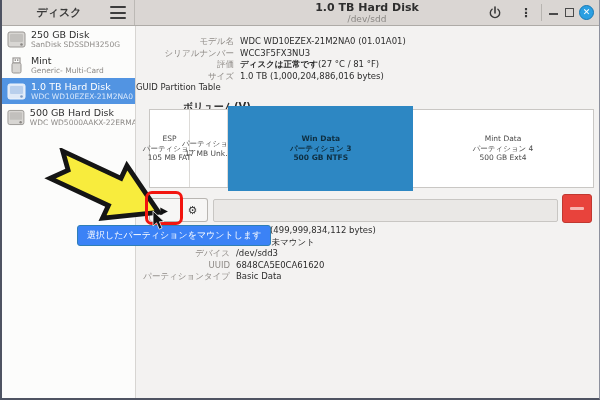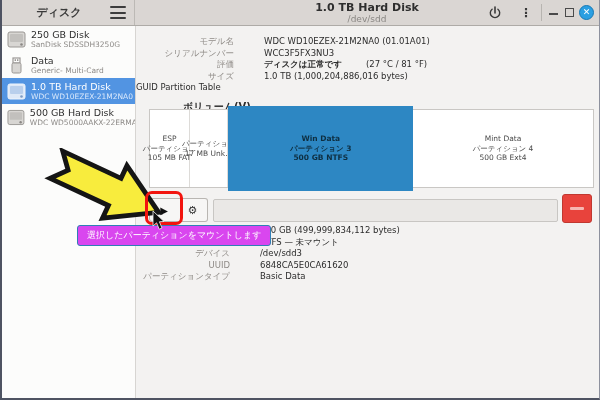--- a/index.html
+++ b/index.html
@@ -30,21 +30,21 @@
   .sidebar{position:absolute; left:0; top:26px; width:134px; height:373px; background:#fcfcfb; border-right:1px solid #d7d5d2;}
   .side-item{height:26px; display:flex; align-items:center; padding-left:5px; cursor:pointer;}
   .side-item .txt{margin-left:5px; overflow:hidden; white-space:nowrap;}
   .side-item .l1{font-size:9.5px; color:#2f2f2f; line-height:11px;}
   .side-item .l2{font-size:7.5px; color:#8d8a87; line-height:9px;}
   .side-item.selected{background:#5294e2;}
   .side-item.selected .l1{color:#ffffff;}
   .side-item.selected .l2{color:#d9e8fb;}
   
   .info{position:absolute; left:134px; top:36px;}
-  .irow{display:flex; line-height:11.6px;gap:24px;}
+  .irow{display:flex; line-height:11.6px;}
   .irow .lab{width:104px; text-align:right; font-size:8.5px; color:#8f8b87; padding-right:6px;}
   .irow .val{font-size:8.5px; color:#2c2c2c;}
   .irow .valb{font-size:8.5px; color:#2c2c2c; font-weight:bold;}
   
   .vol-label{position:absolute; left:140px; top:100px; font-size:10px; font-weight:bold; color:#2c2c2c;margin-left:41px;}
   .vol-frame{position:absolute; left:147px; top:109px; width:445px; height:79px; background:#ffffff; border:1px solid #c9c7c4; display:flex; align-items:stretch;}
   .pcell{position:relative; display:flex; flex-direction:column; align-items:center; justify-content:center; text-align:center; border-right:1px solid #dddbd8; cursor:pointer;}
   .pcell:last-child{border-right:none;}
   .pcell .pl{font-size:7.5px; line-height:9.5px; color:#4a4a4a; white-space:nowrap;}
   .pcell.selected{background:#2d87c3; margin:-4px 0; z-index:2; border:none;}
@@ -55,21 +55,21 @@
   .gear-btn{left:176px; border-left:none; border-radius:0 3px 3px 0; font-size:11px; color:#333;}
   .tool-space{position:absolute; left:211px; top:199px; width:345px; height:23px; background:#eae8e6; border:1px solid #c8c6c3; border-radius:2px;}
   .del-btn{position:absolute; left:560px; top:194px; width:30px; height:29px; background:#e8433c; border:1px solid #c03830; border-radius:3px; display:flex; align-items:center; justify-content:center; cursor:pointer;}
   .del-btn .bar{width:14px; height:3px; background:#f6b7b2; border-radius:1px;}
   
   .pinfo{position:absolute; left:134px; top:225px;}
   .pinfo .lab{width:100px;}
   
   .arrow-annot{position:absolute; left:42px; top:148px; z-index:4;}
   .red-box{position:absolute; left:143px; top:191px; width:38px; height:34px; border:3px solid #f2140e; border-radius:7px; z-index:5;}
-  .tooltip{position:absolute; left:75px; top:225px; height:21px; z-index:6; background:#d946ef; border:1px solid #2f7fb5; border-radius:3px; color:#ffffff; font-size:9px; line-height:19px; padding:0 9px; white-space:nowrap;}
+  .tooltip{position:absolute; left:75px; top:225px; height:21px; z-index:6; background:#3b82f6; border:1px solid #2f7fb5; border-radius:3px; color:#ffffff; font-size:9px; line-height:19px; padding:0 9px; white-space:nowrap;}
   .cursor-annot{position:absolute; left:150px; top:211px; z-index:7;}
   .icon-svg{display:block;}
 </style>
 </head>
 <body>
 
 <div class="window">
 
   <div class="header">
     <div class="sidebar-header">
@@ -116,21 +116,21 @@
     </div>
 
     <div class="side-item">
       <svg class="icon-svg" width="19" height="17" viewBox="0 0 19 17">
         <rect x="6" y="1" width="7" height="5" fill="none" stroke="#9a9794" stroke-width="1.2"></rect>
         <rect x="7.6" y="2.2" width="1.4" height="1.8" fill="#9a9794"></rect>
         <rect x="10" y="2.2" width="1.4" height="1.8" fill="#9a9794"></rect>
         <rect x="5" y="6" width="9" height="10" rx="1.5" fill="#d8d6d3" stroke="#9a9794"></rect>
       </svg>
       <span class="txt">
-        <div class="l1">Data</div>
+        <div class="l1">Mint</div>
         <div class="l2">Generic- Multi-Card</div>
       </span>
     </div>
 
     <div class="side-item selected">
       <svg class="icon-svg" width="19" height="17" viewBox="0 0 19 17">
         <rect x="1" y="1" width="17" height="15" rx="2" fill="#dfe9f7" stroke="#eef4fc"></rect>
         <rect x="3" y="3" width="13" height="8" rx="1" fill="#b9cfec"></rect>
         <circle cx="14.5" cy="13.5" r="1.3" fill="#7d9cc4"></circle>
       </svg>

